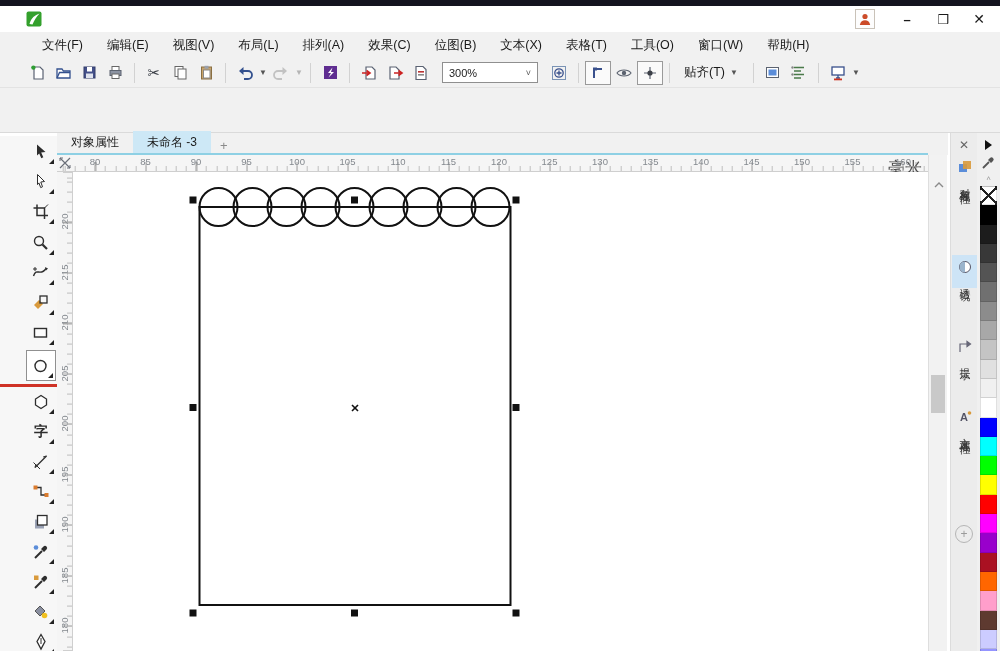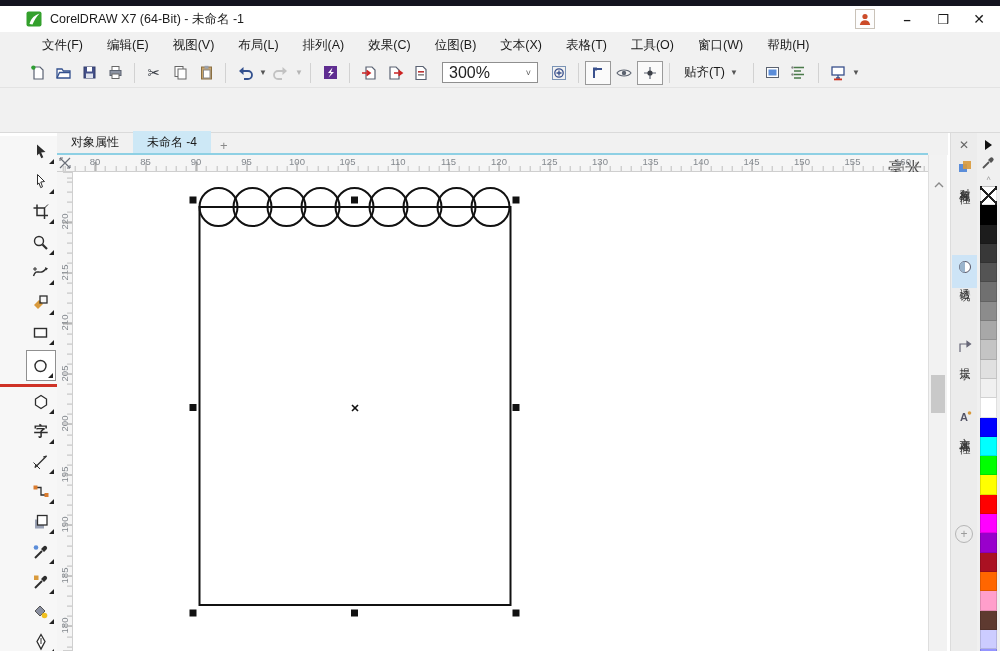--- a/index.html
+++ b/index.html
@@ -20,21 +20,21 @@
   #menubar { left:0; top:32px; width:1000px; height:26px; background:#f1f1f1; display:flex; align-items:center; padding-left:30px; }
   .menu-item { padding:4px 12px; color:#1a1a1a; font-size:12.5px; }
 
   
   #toolbar { left:0; top:58px; width:1000px; height:30px; background:#f1f1f1; border-bottom:1px solid #e3e3e3; display:flex; align-items:center; padding-left:24px; }
   .tbtn { width:26px; height:24px; display:flex; align-items:center; justify-content:center; }
   .tsep { width:1px; height:20px; background:#d2d2d2; margin:0 6px; }
   .caret { font-size:8px; color:#555; width:10px; text-align:center; }
   .caret.gray { color:#b5b5b5; }
   #zoom-combo { width:96px; height:21px; border:1px solid #8f8f8f; background:#fff; display:flex; align-items:center; padding:0 6px; margin:0 8px; }
-  #zoom-combo span.val { flex:1; font-size:16px; color:#222; }
+  #zoom-combo span.val { flex:1; font-size:11px; color:#222; }
   .combo-arrow { font-size:9px; color:#555; }
   .toggled { border:1px solid #9a9a9a; background:#fafafa; }
   #snap-btn { display:flex; align-items:center; gap:4px; padding:2px 8px; font-size:12.5px; color:#1a1a1a; }
 
   
   #propbar { left:0; top:88px; width:1000px; height:45px; background:#f1f1f1; border-bottom:1px solid #dadada; }
   .pfield { position:absolute; border:1px solid #9a9a9a; background:#fff; height:18px; font-size:11.5px; color:#222; padding:1px 4px; line-height:15px; overflow:hidden; white-space:nowrap; }
   .plabel { position:absolute; font-size:11.5px; color:#333; }
   .psep { position:absolute; top:97px; width:1px; height:26px; background:#d2d2d2; }
   .picon { position:absolute; display:flex; align-items:center; justify-content:center; }
@@ -95,21 +95,20 @@
 </style>
 </head>
 <body>
 
 <div class="abs" id="top-strip"></div>
 <div class="abs" id="titlebar">
   <svg class="logo" viewBox="0 0 16 16">
       <rect x="0.5" y="0.5" width="15" height="15" rx="2" fill="#33a02c"></rect>
       <path d="M3.5 13 C5 7,9 4,13.5 2.5 C10 6.5,8 9.5,6.5 13.5 Z" fill="#fff"></path>
     </svg>
-  <span class="title">CorelDRAW X7 (64-Bit) - 未命名 -1</span>
   <div id="user-badge">
     <svg viewBox="0 0 14 14" width="14" height="14">
         <circle cx="7" cy="4.5" r="2.6" fill="#cc4b28"></circle>
         <path d="M1.8 13 C2.5 9.5,4.5 8.2,7 8.2 C9.5 8.2,11.5 9.5,12.2 13 Z" fill="#cc4b28"></path>
       </svg>
   </div>
   <div id="win-controls">
     <span class="winbtn" style="font-weight:bold;">–</span>
     <span class="winbtn">❒</span>
     <span class="winbtn" style="font-size:14px;">✕</span>
@@ -391,21 +390,21 @@
       <svg width="20" height="20" viewBox="0 0 20 20">
         <circle cx="10" cy="10" r="8" fill="none" stroke="#c0c0c0" stroke-width="1.4"></circle>
         <path d="M10 5.5 v9 M5.5 10 h9" stroke="#c0c0c0" stroke-width="1.4"></path>
       </svg>
     </span>
   <span class="plabel" style="left:970px; top:99px; font-size:15px; color:#555;">»</span>
 </div>
 
 <div class="abs" id="tabrow">
   <span class="doc-tab">对象属性</span>
-  <span class="doc-tab active">未命名 -4</span>
+  <span class="doc-tab active">未命名 -3</span>
   <span id="newtab-btn">+</span>
 </div>
 <div class="abs" id="tab-underline"></div>
 
 <div class="abs" id="toolbox">
   <span class="tool" style="top:2px;">
       <svg width="18" height="18" viewBox="0 0 18 18">
         <path d="M5 1.5 L13.5 9 L9.2 9.4 L11.3 14.3 L9.3 15.2 L7.2 10.4 L5 12.4 Z" fill="#2e2e2e"></path>
       </svg>
       <span class="fly"></span>

